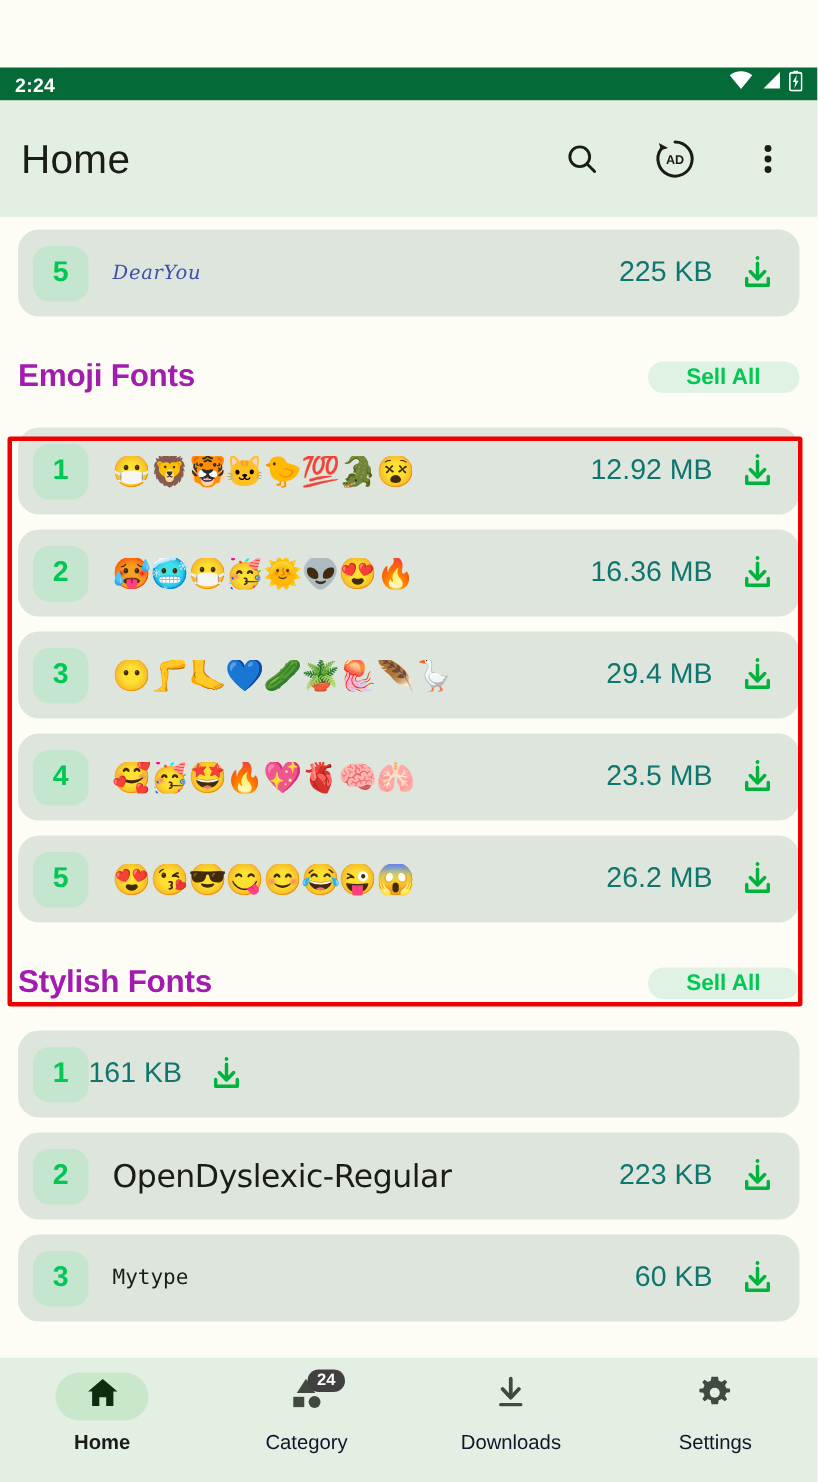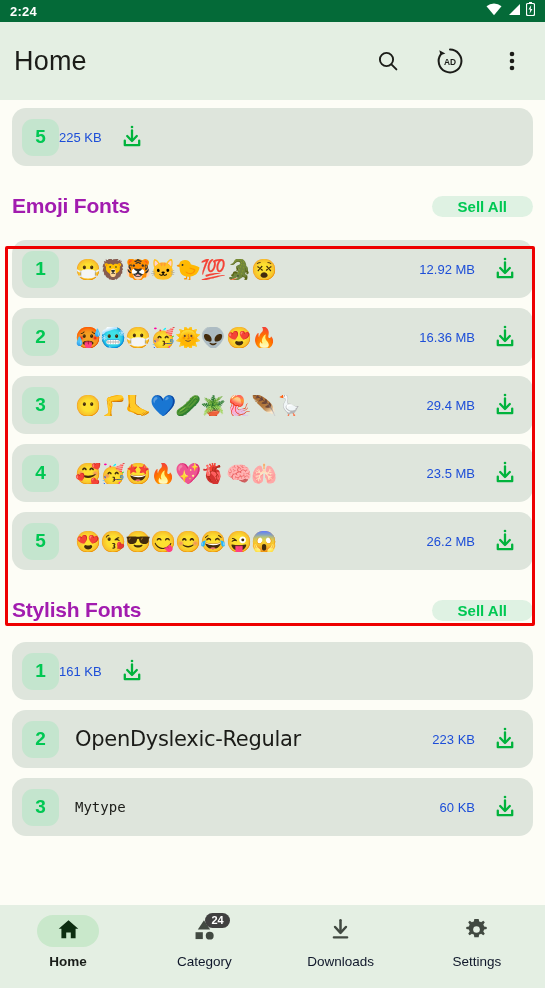--- a/index.html
+++ b/index.html
@@ -19,20 +19,21 @@
 
   
   .statusbar {
     height: 22px;
     background: #046a38;
     color: #ffffff;
     display: flex;
     align-items: center;
     padding: 0 10px;
     flex: 0 0 auto;
+    margin-top: 45px;
   }
   .statusbar .clock {
     font-size: 13px;
     font-weight: bold;
     letter-spacing: .2px;
   }
   .statusbar .spacer { flex: 1; }
   .statusbar .sysicons { display: flex; align-items: center; gap: 5px; }
 
   
@@ -115,22 +116,22 @@
     font-family: "DejaVu Sans", sans-serif;
     font-size: 21px;
     font-weight: normal;
     letter-spacing: -.3px;
   }
   .rowname.mytype {
     font-family: "DejaVu Sans Mono", monospace;
     font-size: 14px;
   }
   .size {
-    font-size: 13px;
-    color: #1d4ed8;
+    font-size: 19px;
+    color: #0f766e;
     padding-right: 16px;
     white-space: nowrap;
     flex: 0 0 auto;
   }
   .dl { flex: 0 0 auto; width: 28px; height: 28px; cursor: pointer; display:flex; align-items:center; justify-content:center;}
 
   
   .section {
     display: flex;
     align-items: center;
@@ -260,20 +261,21 @@
         </svg>
       </span>
     </span>
   </div>
 
   <div class="content">
 
     <div style="height:8px"></div>
     <div class="row">
       <span class="badge">5</span>
+      <span class="rowname dearyou">DearYou</span>
       <span class="size">225 KB</span>
       <span class="dl">
         <svg width="26" height="26" viewBox="0 0 26 26">
           <circle cx="13" cy="3" r="1.3" fill="#00b33c"></circle>
           <line x1="13" y1="6.5" x2="13" y2="16" stroke="#00b33c" stroke-width="2.3" stroke-linecap="round"></line>
           <path d="M8.2 12 L13 17 L17.8 12" fill="none" stroke="#00b33c" stroke-width="2.3" stroke-linecap="round" stroke-linejoin="round"></path>
           <path d="M5.8 16.6 L5.8 21.2 L20.2 21.2 L20.2 16.6" fill="none" stroke="#00b33c" stroke-width="2.3" stroke-linecap="round" stroke-linejoin="round"></path>
         </svg>
       </span>
     </div>

